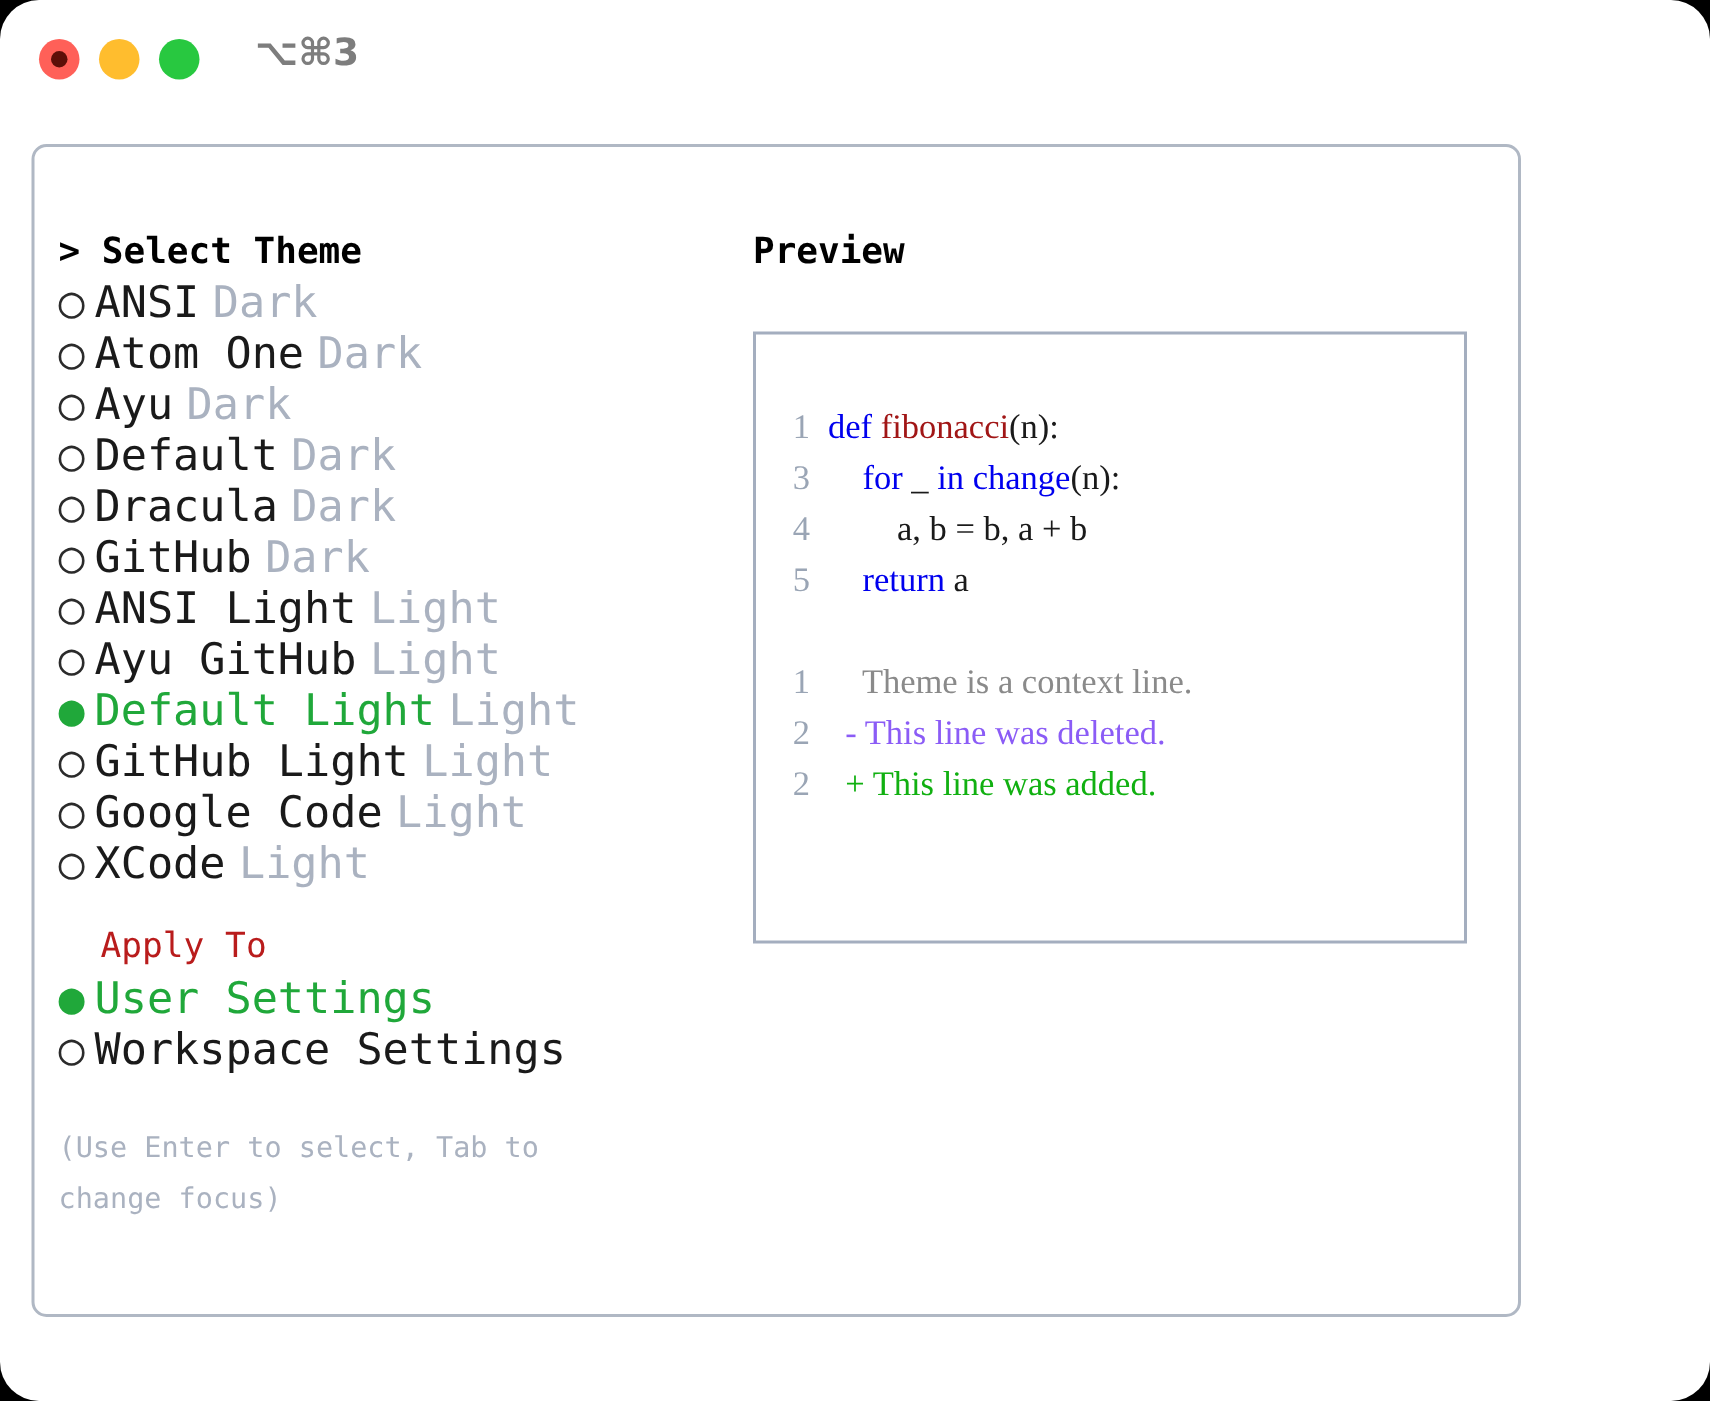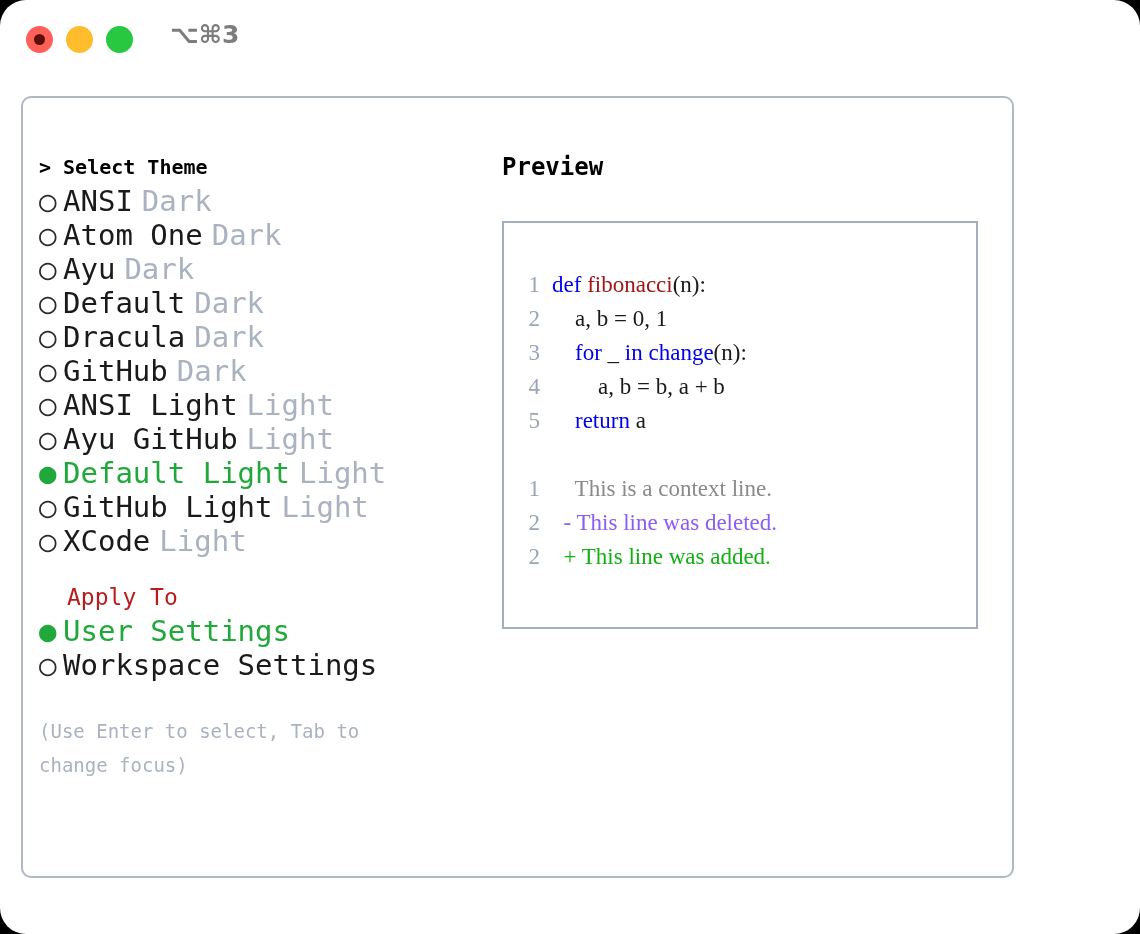--- a/index.html
+++ b/index.html
@@ -77,21 +77,21 @@
   }
   .row {
     height: 34px;
     line-height: 34px;
     font-size: 29px;
     white-space: nowrap;
     color: #1a1a1a;
   }
   #select-theme-header {
     font-weight: bold;
-    font-size: 20px;
+    font-size: 24px;
     color: #000000;
   }
   .marker {
     display: inline-block;
     width: 24px;
     text-align: left;
   }
   .marker.selected { color: #20a83a; }
   .marker.unselected { color: #2b2b2b; }
   .theme-name { color: #1a1a1a; }
@@ -182,20 +182,21 @@
           <div class="row theme-row"><span class="marker unselected">○</span><span class="theme-name">ANSI</span><span class="theme-kind">Dark</span></div>
           <div class="row theme-row"><span class="marker unselected">○</span><span class="theme-name">Atom One</span><span class="theme-kind">Dark</span></div>
           <div class="row theme-row"><span class="marker unselected">○</span><span class="theme-name">Ayu</span><span class="theme-kind">Dark</span></div>
           <div class="row theme-row"><span class="marker unselected">○</span><span class="theme-name">Default</span><span class="theme-kind">Dark</span></div>
           <div class="row theme-row"><span class="marker unselected">○</span><span class="theme-name">Dracula</span><span class="theme-kind">Dark</span></div>
           <div class="row theme-row"><span class="marker unselected">○</span><span class="theme-name">GitHub</span><span class="theme-kind">Dark</span></div>
           <div class="row theme-row"><span class="marker unselected">○</span><span class="theme-name">ANSI Light</span><span class="theme-kind">Light</span></div>
           <div class="row theme-row"><span class="marker unselected">○</span><span class="theme-name">Ayu GitHub</span><span class="theme-kind">Light</span></div>
           <div class="row theme-row is-selected"><span class="marker selected">●</span><span class="theme-name">Default Light</span><span class="theme-kind">Light</span></div>
           <div class="row theme-row"><span class="marker unselected">○</span><span class="theme-name">GitHub Light</span><span class="theme-kind">Light</span></div>
+          <div class="row theme-row"><span class="marker unselected">○</span><span class="theme-name">Google Code</span><span class="theme-kind">Light</span></div>
           <div class="row theme-row"><span class="marker unselected">○</span><span class="theme-name">XCode</span><span class="theme-kind">Light</span></div>
         </div>
 
       <div id="apply-to-block">
         <div class="row" id="apply-to-label">Apply To</div>
         <div id="apply-to-list">
             <div class="row apply-row is-selected"><span class="marker selected">●</span><span class="apply-name">User Settings</span></div>
             <div class="row apply-row"><span class="marker unselected">○</span><span class="apply-name">Workspace Settings</span></div>
           </div>
       </div>
@@ -204,26 +205,25 @@
         <div>(Use Enter to select, Tab to</div>
         <div>change focus)</div>
       </div>
     </div>
 
     <div id="preview-column">
       <div id="preview-header">Preview</div>
       <div id="preview-box">
         <div id="code-area">
             <div class="code-line"><span class="lnum">1</span><span class="kw">def </span><span class="fn">fibonacci</span><span class="plain">(n):</span></div>
-            <div class="code-line"><span class="lnum">2</span><span class="plain">    a, b = 0, 1</span></div>
             <div class="code-line"><span class="lnum">3</span><span class="plain">    </span><span class="kw">for</span><span class="plain"> _ </span><span class="kw">in</span><span class="plain"> </span><span class="kw">change</span><span class="plain">(n):</span></div>
             <div class="code-line"><span class="lnum">4</span><span class="plain">        a, b = b, a + b</span></div>
             <div class="code-line"><span class="lnum">5</span><span class="plain">    </span><span class="kw">return</span><span class="plain"> a</span></div>
             <div class="spacer-line"></div>
-            <div class="code-line"><span class="lnum">1</span><span class="ctx">    This is a context line.</span></div>
+            <div class="code-line"><span class="lnum">1</span><span class="ctx">    Theme is a context line.</span></div>
             <div class="code-line"><span class="lnum">2</span><span class="del">  - This line was deleted.</span></div>
             <div class="code-line"><span class="lnum">2</span><span class="add">  + This line was added.</span></div>
           </div>
       </div>
     </div>
 
   </div>
 </div>
 
 </body></html>

